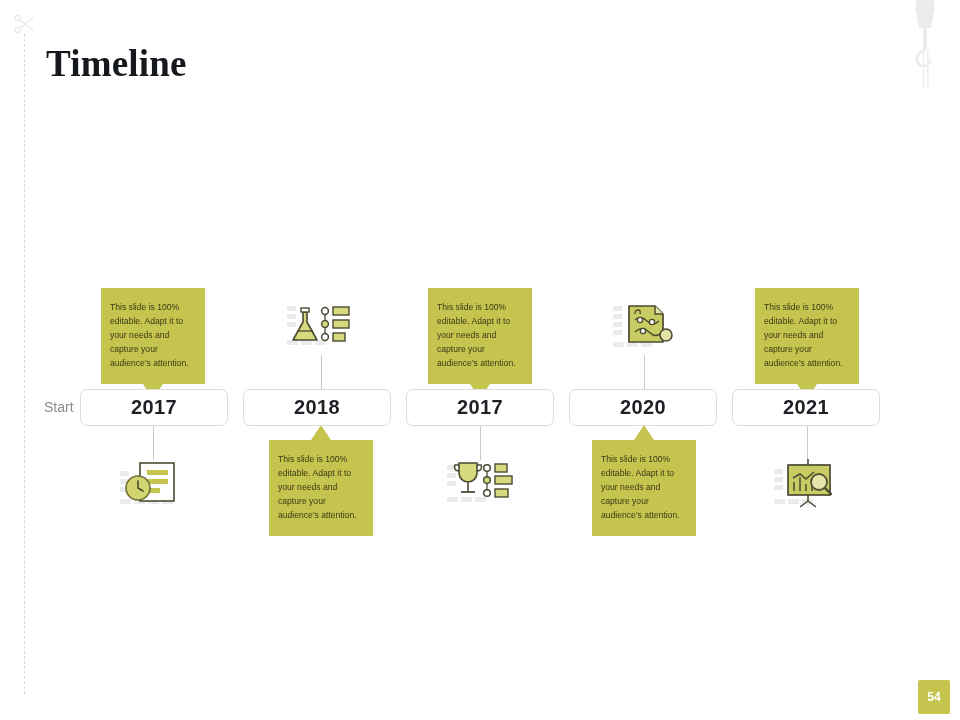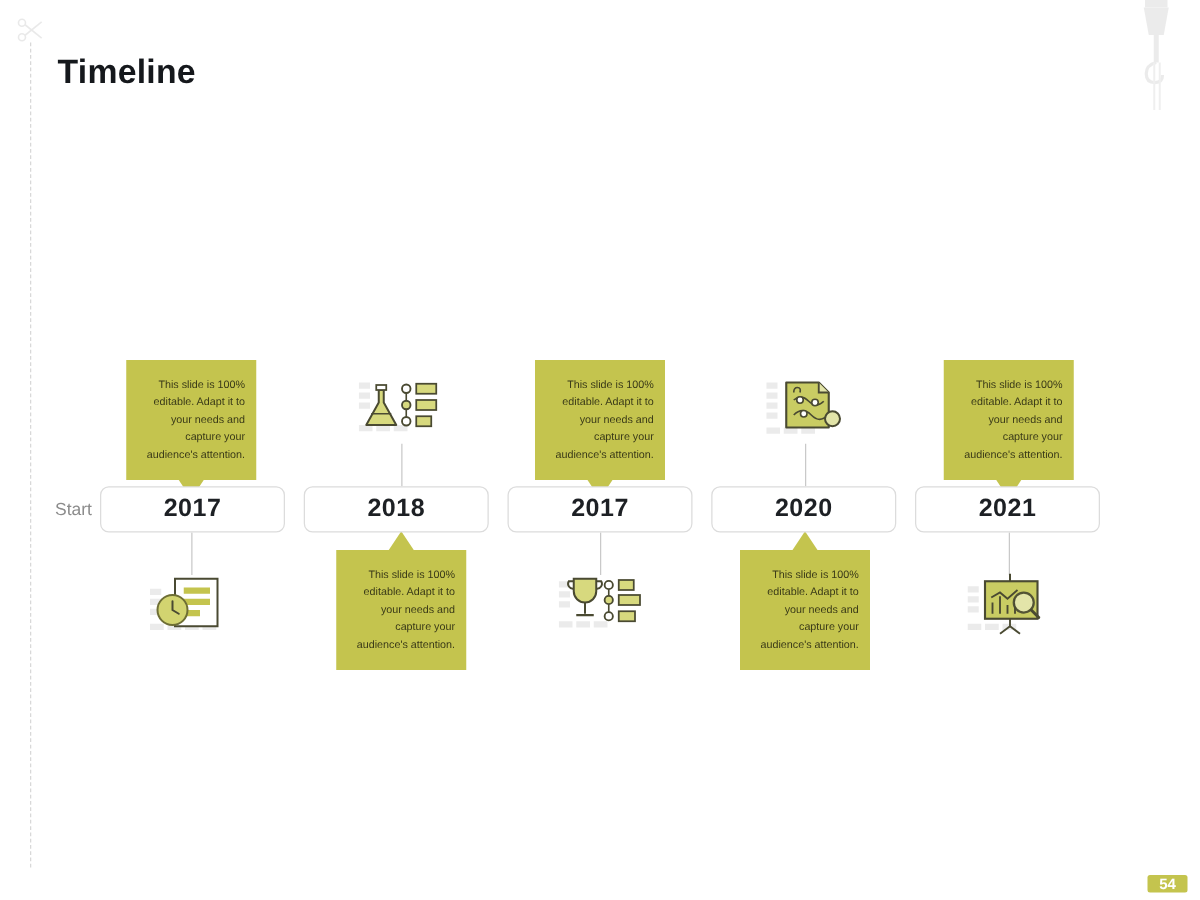--- a/index.html
+++ b/index.html
@@ -45,24 +45,25 @@
     width: 46px;
     height: 88px;
     opacity: .55;
   }
 
   
   .page-title {
     position: absolute;
     left: 46px;
     top: 42px;
-    font-size: 27px;
+    font-size: 37px;
     font-weight: bold;
     color: #15181c;
     letter-spacing: .2px;
+    font-family: Liberation Serif, serif;
   }
 
   
   .timeline-row {
     position: absolute;
     left: 80px;
     top: 389px;
     width: 800px;
     height: 37px;
   }
@@ -101,21 +102,21 @@
     border-left: 1px solid #c9c9c9;
   }
 
   
   .callout {
     position: absolute;
     width: 104px;
     box-sizing: border-box;
     background: #c4c44e;
     padding: 13px 9px 13px 9px;
-    text-align: right;
+    text-align: left;
   }
   .callout-text {
     font-size: 8.6px;
     line-height: 1.62;
     color: #3a3a18;
     display: block;
   }
   .callout .tail {
     position: absolute;
     left: 50%;
@@ -141,21 +142,21 @@
     height: 62px;
   }
   .icon-tile svg { display: block; }
 
   
   .page-badge {
     position: absolute;
     right: 10px;
     bottom: 6px;
     width: 32px;
-    height: 14px;
+    height: 34px;
     background: #c4c44e;
     border-radius: 2px;
     display: flex;
     align-items: center;
     justify-content: center;
   }
   .page-badge span {
     font-size: 12px;
     font-weight: bold;
     color: #ffffff;

